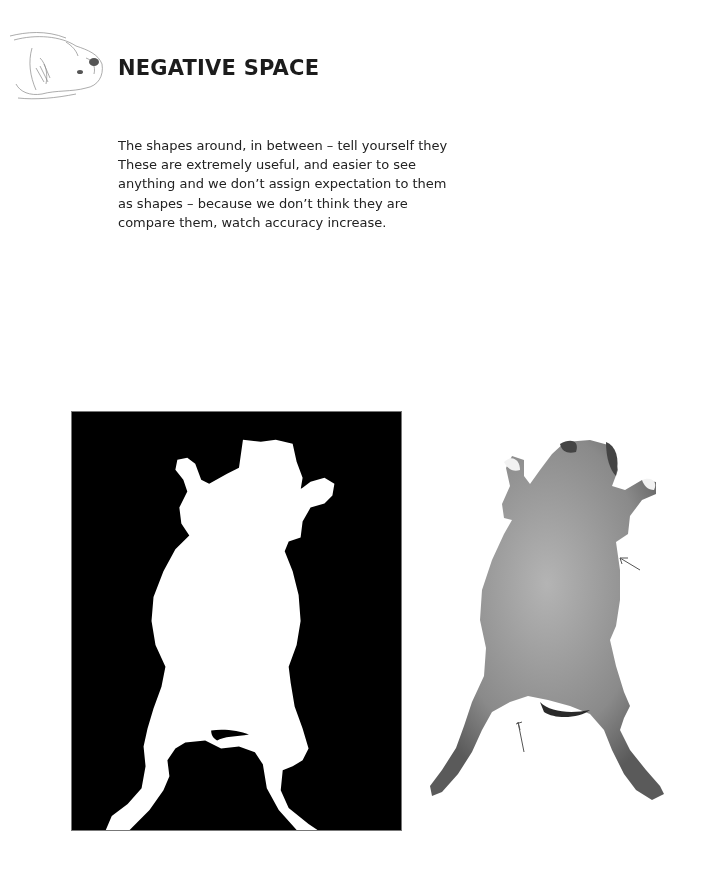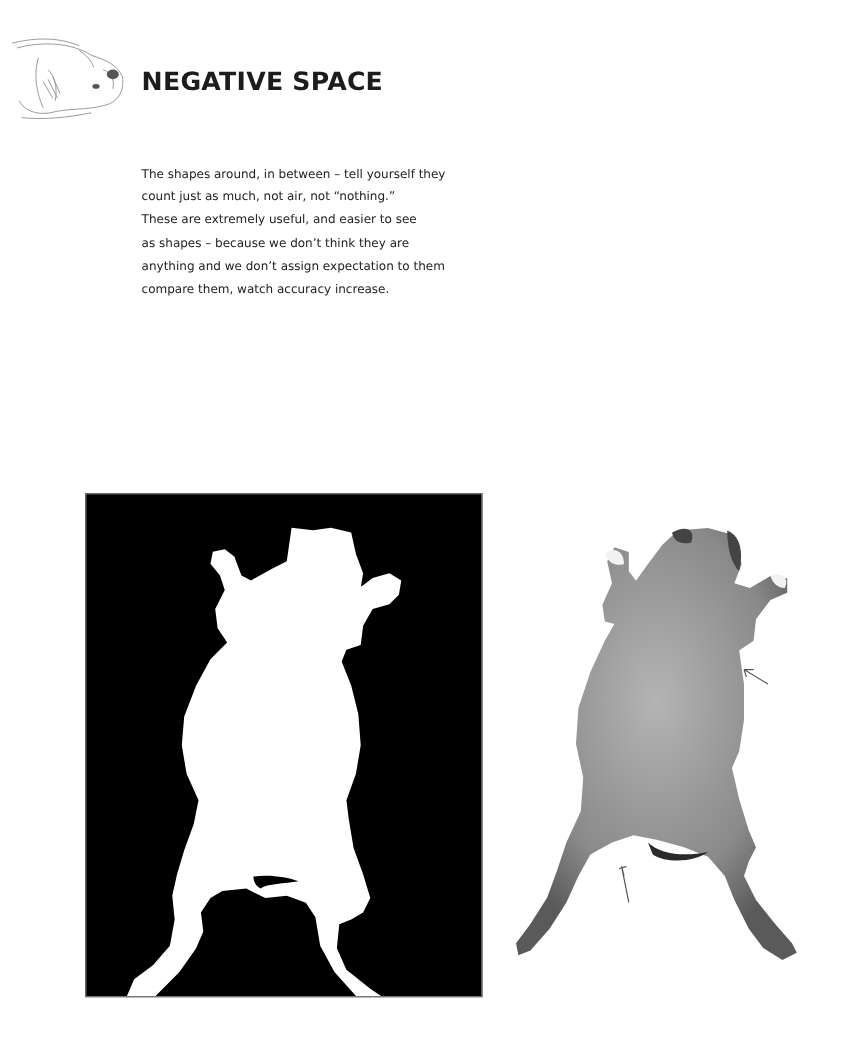--- a/index.html
+++ b/index.html
@@ -1,19 +1,19 @@
 <!DOCTYPE html>
 <html><head>
 <meta charset="utf-8">
 <style>
   html, body { margin:0; padding:0; background:#ffffff; }
   body { width:709px; height:874px; position:relative; overflow:hidden; font-family:"DejaVu Sans", sans-serif; color:#1a1a1a; }
   .sketch { position:absolute; left:6px; top:28px; width:100px; height:76px; }
   .title { position:absolute; left:118px; top:56px; font-family:"DejaVu Sans", sans-serif; font-weight:bold; font-size:21px; letter-spacing:0.2px; color:#1c1c1c; margin:0; white-space:nowrap; }
-  .body-text { position:absolute; left:118px; top:136px; width:330px; font-size:10px; line-height:19.2px; color:#222; }
+  .body-text { position:absolute; left:118px; top:136px; width:330px; font-size:13px; line-height:19.2px; color:#222; }
   .body-text div { white-space:nowrap; }
   .neg-panel { position:absolute; left:71px; top:411px; width:331px; height:420px; background:#000; border:1px solid #777; box-sizing:border-box; }
   .neg-panel svg { position:absolute; left:0; top:0; width:100%; height:100%; }
   .photo { position:absolute; left:420px; top:430px; width:260px; height:380px; }
 </style>
 </head>
 <body>
 
 <svg class="sketch" viewBox="0 0 100 76">
   <g fill="none" stroke="#888" stroke-width="0.7">
@@ -29,24 +29,23 @@
   <g fill="#555">
     <ellipse cx="88" cy="34" rx="5" ry="4"></ellipse>
     <ellipse cx="74" cy="44" rx="3" ry="2"></ellipse>
   </g>
 </svg>
 
 <h1 class="title">NEGATIVE SPACE</h1>
 
 <div class="body-text">
   <div>The shapes around, in between – tell yourself they</div>
-  <div>count just as much, not air, not “nothing.”</div>
   <div>These are extremely useful, and easier to see</div>
+  <div>anything and we don’t assign expectation to them</div>
   <div>as shapes – because we don’t think they are</div>
-  <div>anything and we don’t assign expectation to them</div>
   <div>compare them, watch accuracy increase.</div>
 </div>
 
 <div class="neg-panel">
   <svg viewBox="0 0 331 420" preserveAspectRatio="none">
     <path fill="#fff" d="
       M172 28 L190 30 L205 28 L222 32 L226 50 L232 66 L230 78 L222 82
       L232 76 L240 70 L254 66 L264 72 L262 84 L254 92 L240 96 L232 110 L230 126 L218 130
       L214 140 L222 160 L228 184 L230 210 L226 234 L218 256 L220 272 L224 296 L232 318 L238 338
       L232 350 L222 356 L212 360 L210 380 L218 398 L238 414 L256 426 L268 432 L272 440 L258 444

